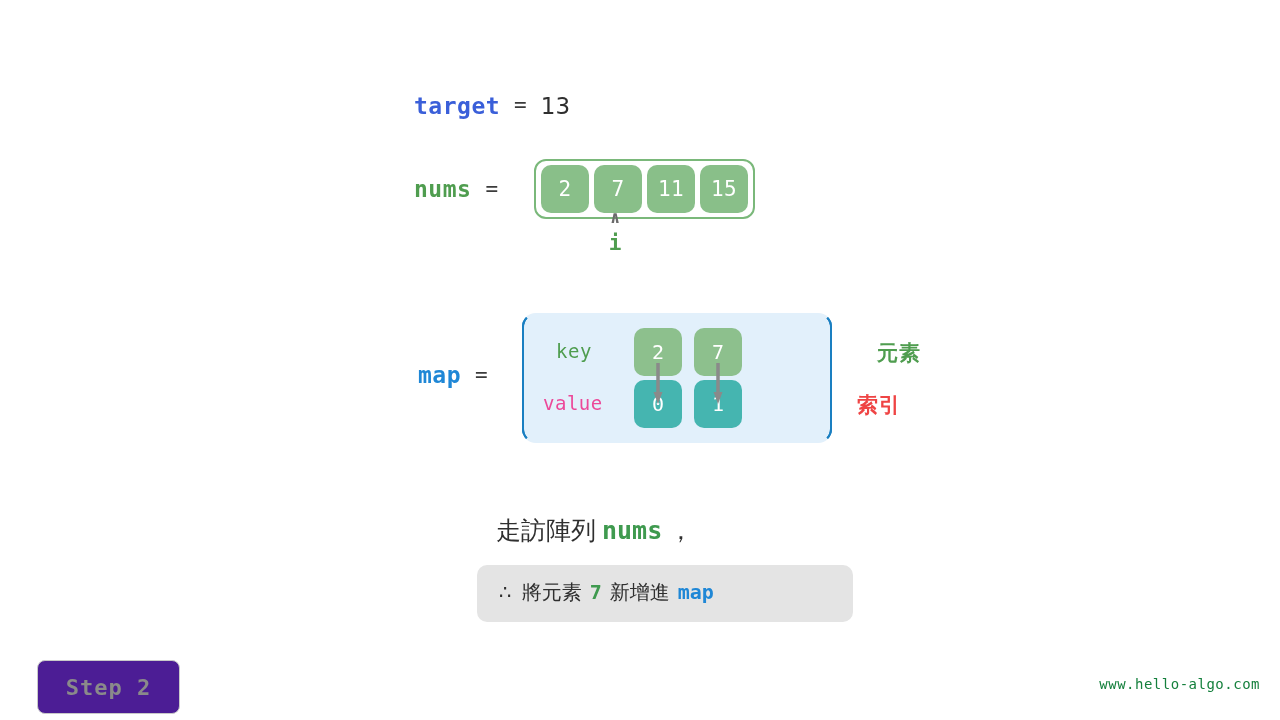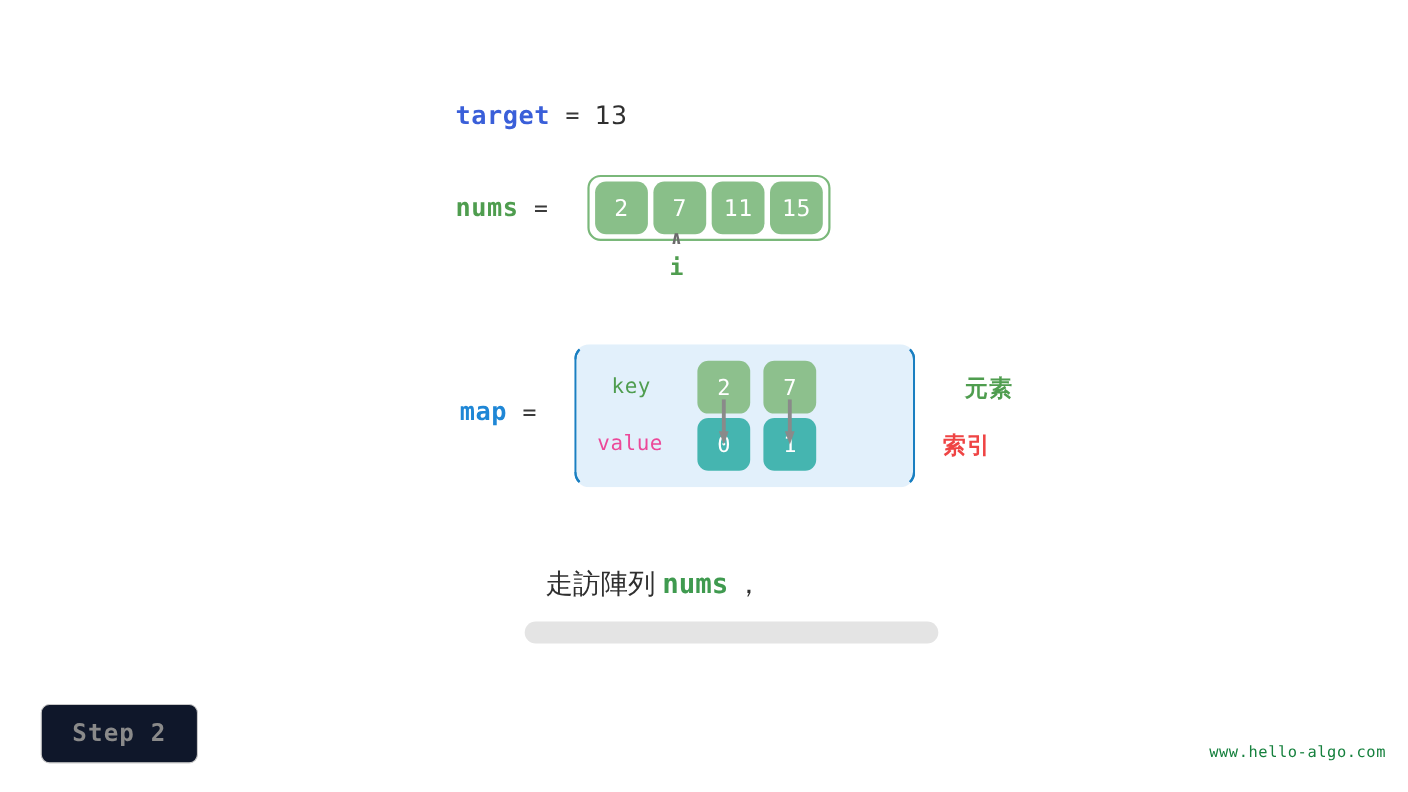--- a/index.html
+++ b/index.html
@@ -245,25 +245,25 @@
     font-weight: bold;
     color: #1f87d6;
     padding: 0 5px;
   }
   .info-line .cjk-txt { padding: 0 3px; }
 
   
   #step-badge {
     position: absolute;
     left: 37px;
-    top: 640px;
+    top: 660px;
     width: 143px;
     height: 54px;
     box-sizing: border-box;
-    background: #0f172a;
+    background: #4c1d95;
     border: 1px solid #c9c9c9;
     border-radius: 8px;
     display: flex;
     align-items: center;
     justify-content: center;
     font-size: 22px;
     font-weight: bold;
     color: #8a8a8a;
     letter-spacing: 1px;
   }
@@ -329,17 +329,20 @@
 </svg>
 
 <span class="side-label" id="side-label-element">元素</span>
 <span class="side-label" id="side-label-index">索引</span>
 
 <div id="caption-line">
   <span>走訪陣列</span><span class="code">nums</span><span>，</span>
 </div>
 
 <div id="info-box">
+  <div class="info-line">
+    <span class="sym">∴</span><span class="cjk-txt">將元素</span><span class="num-green">7</span><span class="cjk-txt">新增進</span><span class="code-blue">map</span>
+  </div>
 </div>
 
 <div id="step-badge" class="mono">Step 2</div>
 
 <div id="watermark" class="mono">www.hello-algo.com</div>
 
 </body></html>

